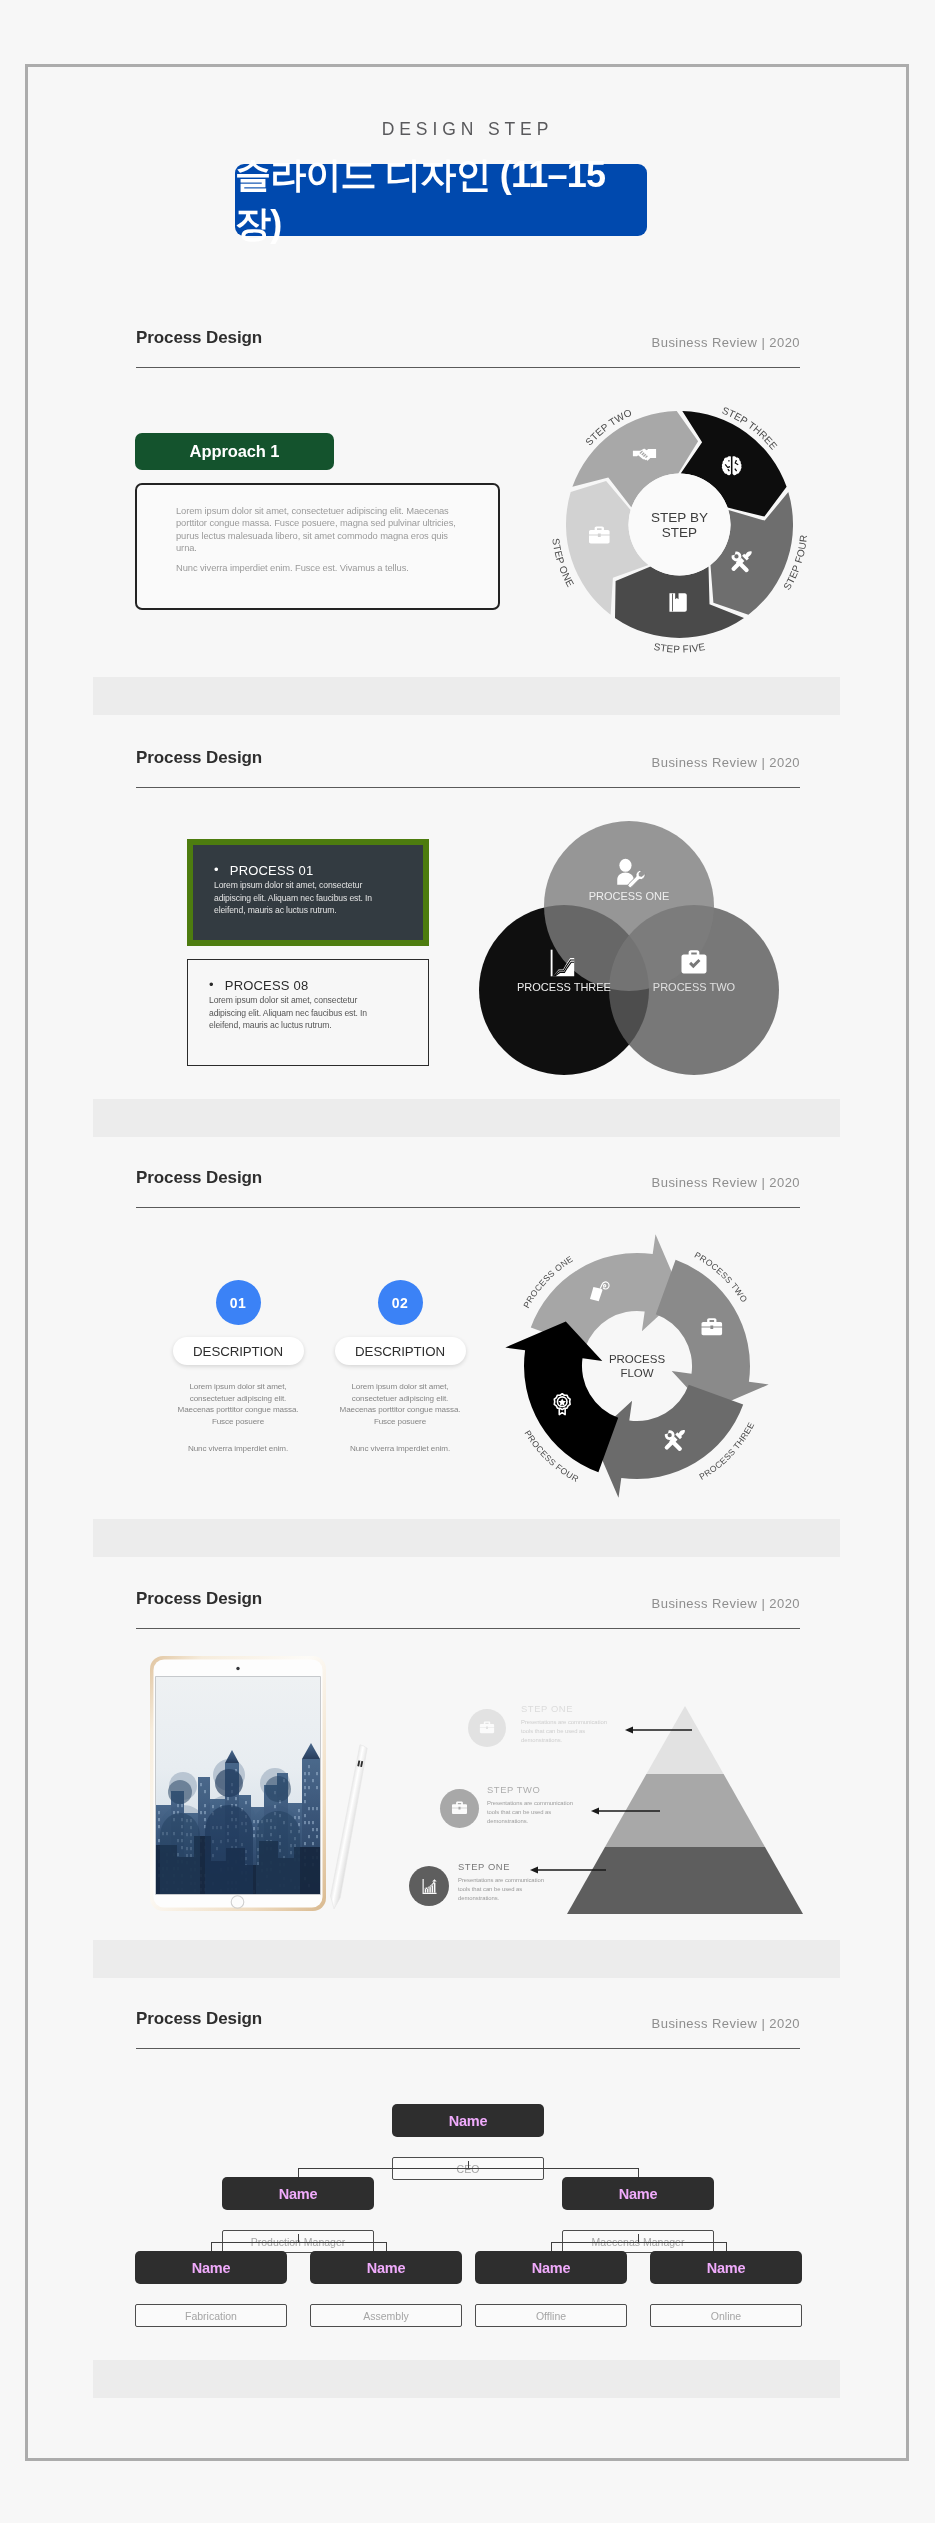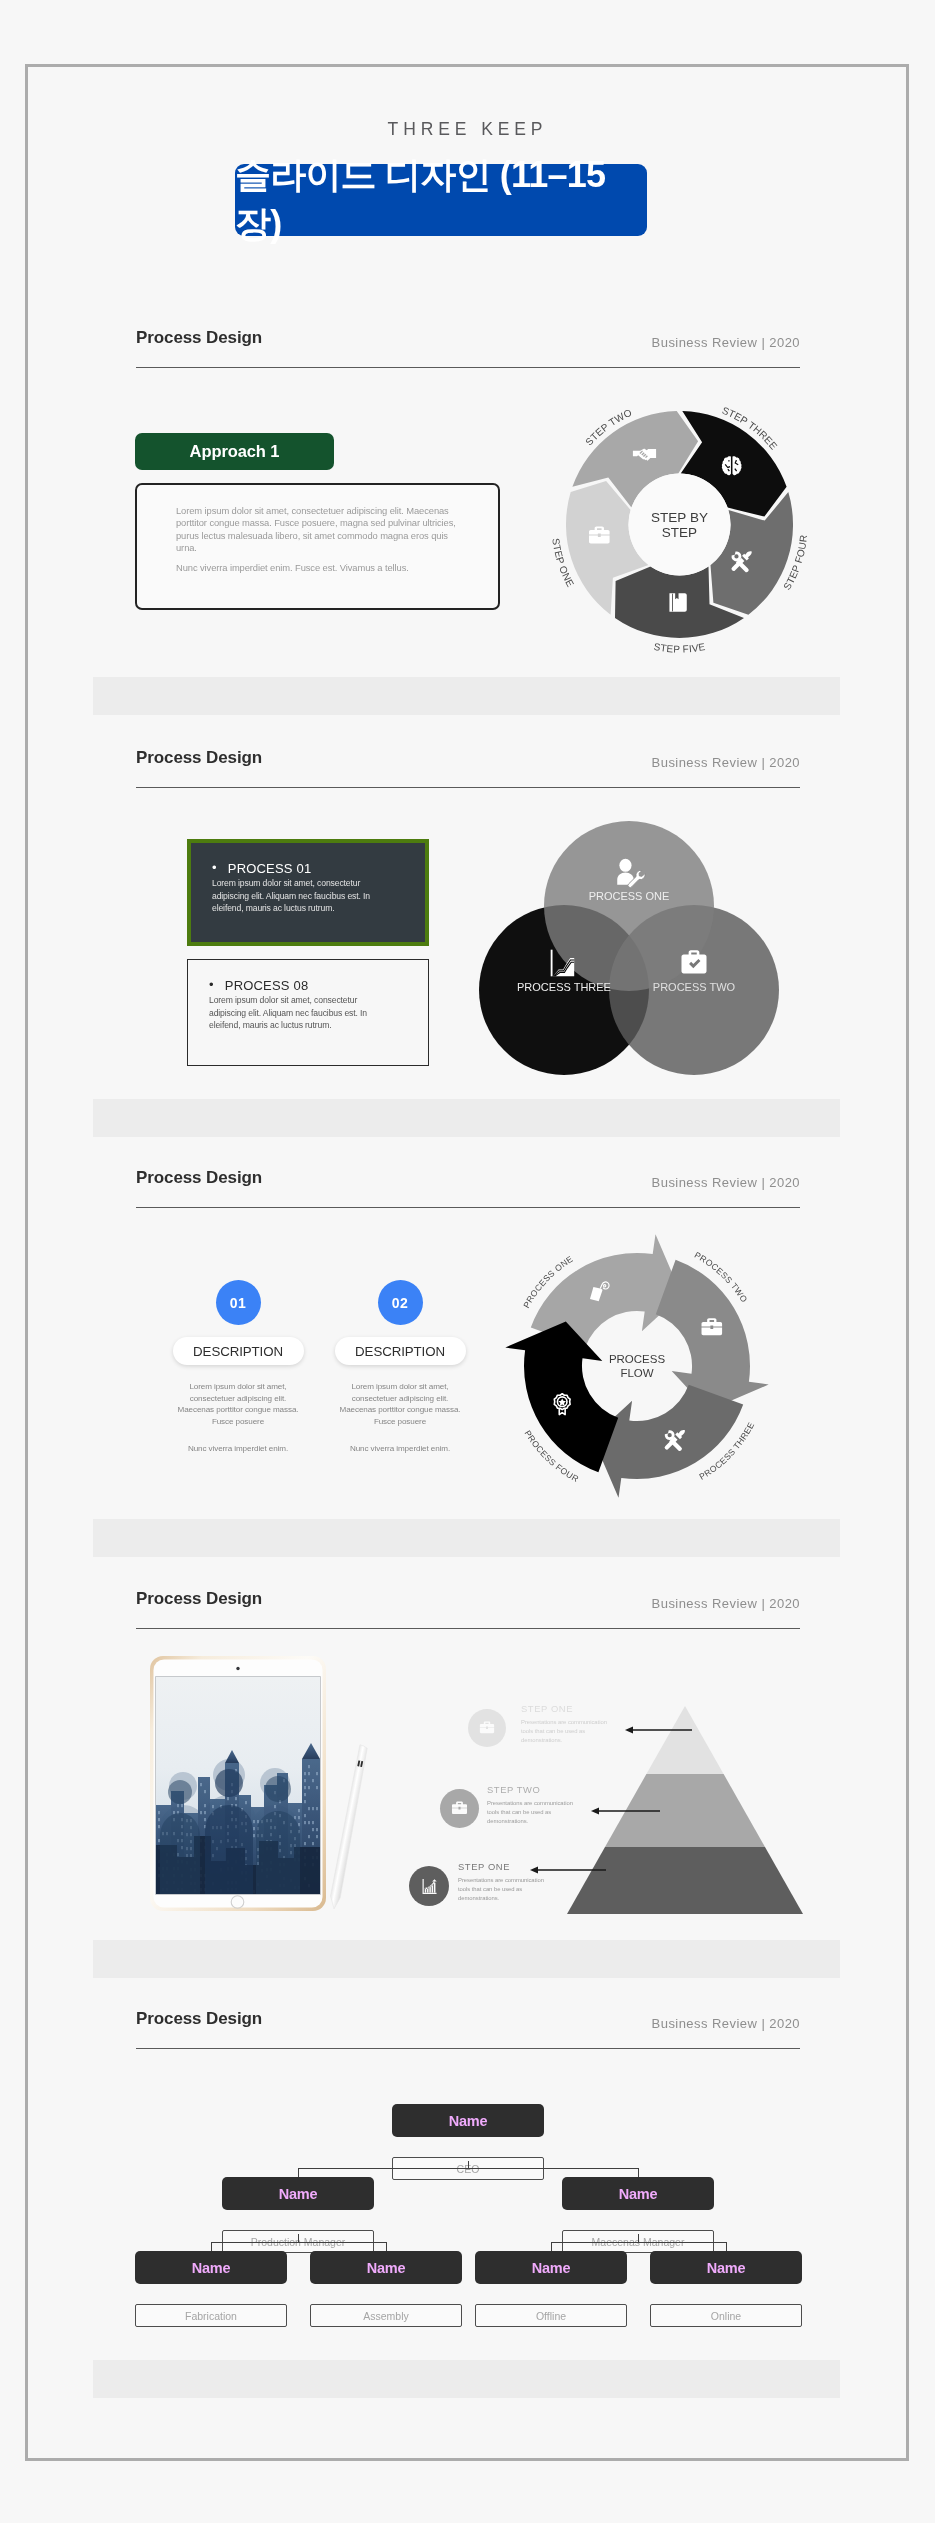--- a/index.html
+++ b/index.html
@@ -26,21 +26,21 @@
                    border:2.6px solid #232323; border-radius:7px; background:#fafafa; }
   .approach-box p{ position:absolute; left:39px; width:292px; font-size:9.4px; line-height:12.3px; color:#9b9b9b; letter-spacing:-0.1px; }
   .approach-box p.p1 { top:20px; }
   .approach-box p.p2 { top:77px; }
   .donut-wrap { position:absolute; left:539px; top:384px; }
 
   
   .pcard { position:absolute; left:187px; width:242px; }
   .pcard .hd { font-size:13px; letter-spacing:0.2px; }
   .pcard .bd { font-size:8.6px; line-height:12.6px; margin-top:1px; letter-spacing:-0.12px; width:182px; }
-  .pcard.filled { background:#333b41; color:#fff; border:4px solid #4d7c0f; }
+  .pcard.filled { background:#333b41; color:#fff; border:6px solid #4d7c0f; }
   .pcard.open   { background:transparent; color:#2b2b2b; border:1.3px solid #2b2b2b; }
   .pcard.filled .bd { color:#e3e3e3; }
   .pcard.open   .bd { color:#555; }
   .pcard .inner { padding:18px 0 0 21px; }
   .pcard .hd:before { content:"\2022"; margin-right:11px; position:relative; top:-1px; }
   .venn-wrap { position:absolute; left:469px; top:811px; }
 
   
   .numcircle { position:absolute; width:45px; height:45px; border-radius:50%; background:#3b82f6;
                color:#fff; font-size:14px; font-weight:bold; display:flex; align-items:center;
@@ -62,21 +62,21 @@
   .onode .nm { height:33px; background:#2e2e2e; border-radius:5px; color:#f0abfc; font-size:14.5px;
                font-weight:bold; display:flex; align-items:center; justify-content:center; letter-spacing:-0.2px; }
   .onode .rl { height:23px; margin-top:20px; border:1.05px solid #4d4d4d; border-radius:2px; color:#a5a5a5;
                font-size:10.5px; display:flex; align-items:center; justify-content:center; background:#fafafa; }
   .oline { position:absolute; background:#3f3f3f; }
 </style>
 </head>
 <body>
 
 <div class="page-frame"></div>
-<div class="brand">THREE KEEP</div>
+<div class="brand">DESIGN STEP</div>
 <div class="title-pill">슬라이드 디자인 (11–15장)</div>
 <div class="slide">
 <div class="sl-title" style="top:328px">Process Design</div>
 <div class="sl-sub" style="top:335px">Business Review | 2020</div>
 <div class="sl-rule" style="top:367px"></div>
 <div class="strip" style="top:677px"></div>
 </div>
 <div class="slide">
 <div class="sl-title" style="top:748px">Process Design</div>
 <div class="sl-sub" style="top:755px">Business Review | 2020</div>

